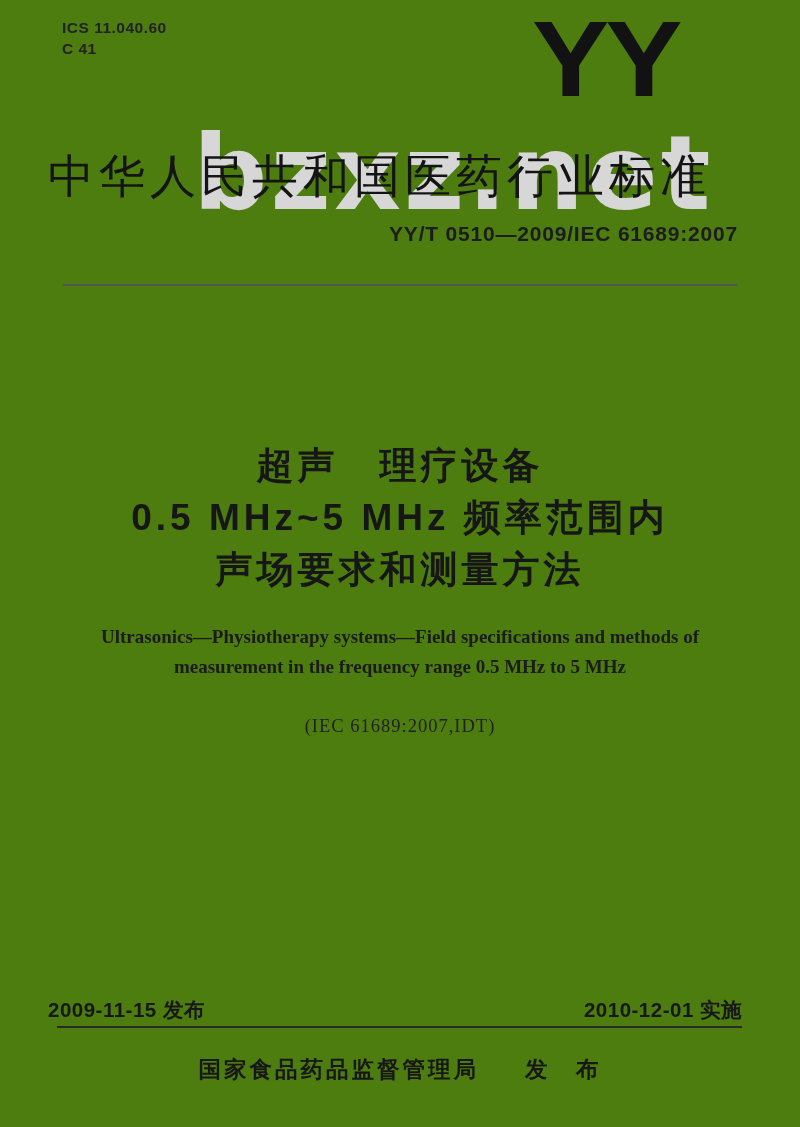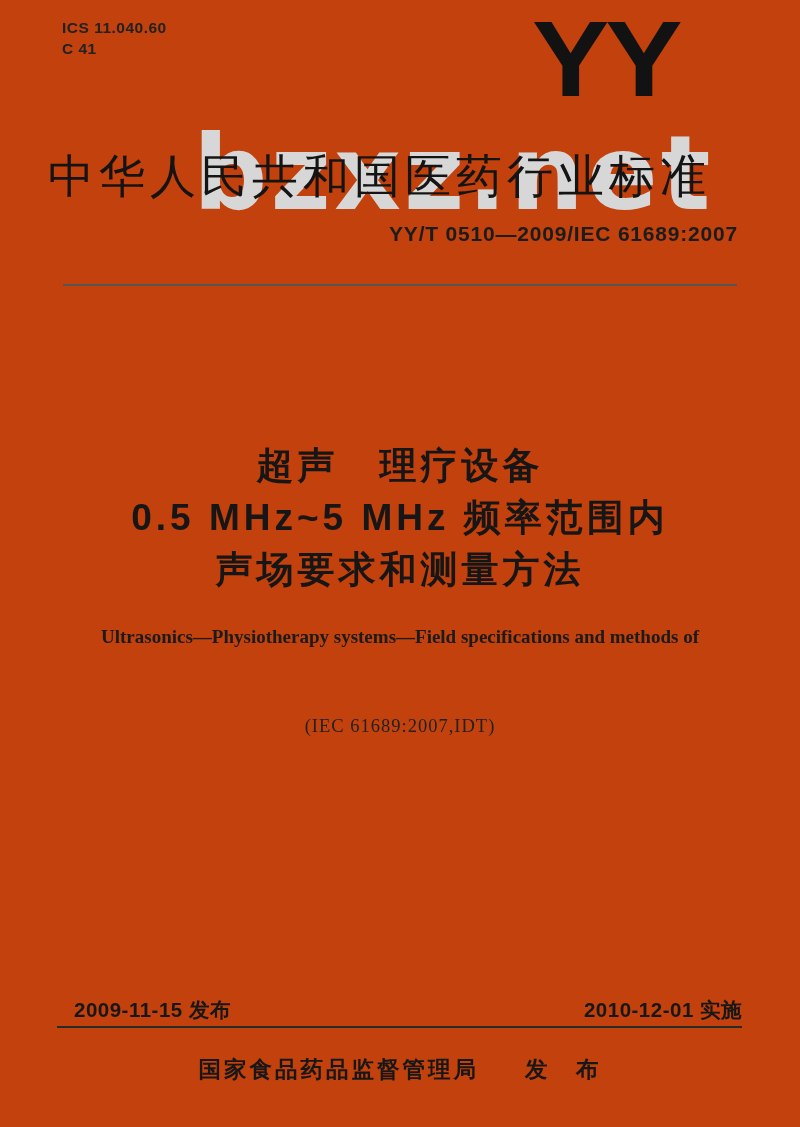--- a/index.html
+++ b/index.html
@@ -1,21 +1,21 @@
 <!DOCTYPE html>
 <html><head>
 <meta charset="utf-8">
 <style>
   * { margin: 0; padding: 0; box-sizing: border-box; }
   html, body { background: #ffffff; }
   .page {
     position: relative;
     width: 800px;
     height: 1127px;
-    background: #c2410c;
+    background: #4d7c0f;
     overflow: hidden;
     font-family: "Liberation Sans", sans-serif;
     color: #1a1a1a;
   }
   .ics-block {
     position: absolute;
     left: 62px;
     top: 18px;
     font-size: 15.5px;
     font-weight: bold;
@@ -112,21 +112,21 @@
     width: 800px;
     text-align: center;
     font-family: "Liberation Serif", serif;
     font-size: 18.5px;
     letter-spacing: 1px;
     color: #222;
     margin-top: 10px;
   }
   .dates-row {
     position: absolute;
-    left: 74px;
+    left: 48px;
     right: 58px;
     top: 996px;
     display: flex;
     justify-content: space-between;
     font-size: 20.5px;
     font-weight: bold;
     letter-spacing: 0.5px;
     color: #171717;
   }
   .rule-bottom {
@@ -173,20 +173,21 @@
   <div class="rule-top"></div>
 
   <div class="cn-title">
     <div class="line">超声　理疗设备</div>
     <div class="line">0.5 MHz~5 MHz 频率范围内</div>
     <div class="line">声场要求和测量方法</div>
   </div>
 
   <div class="en-title">
     <div>Ultrasonics—Physiotherapy systems—Field specifications and methods of</div>
+    <div>measurement in the frequency range 0.5 MHz to 5 MHz</div>
   </div>
 
   <div class="idt-note">(IEC 61689:2007,IDT)</div>
 
   <div class="dates-row">
     <span>2009-11-15 发布</span>
     <span>2010-12-01 实施</span>
   </div>
 
   <div class="rule-bottom"></div>

